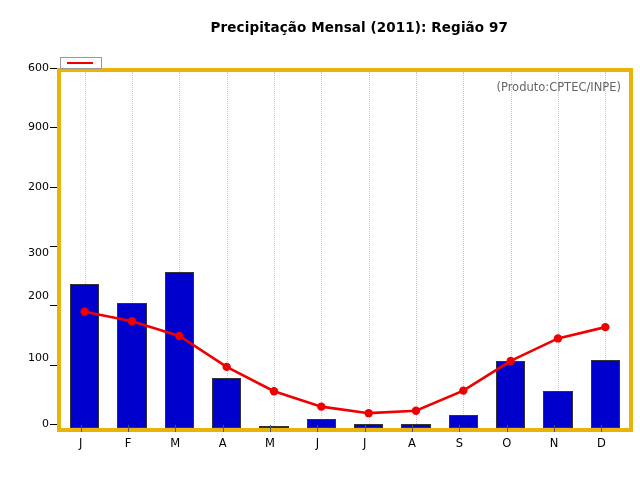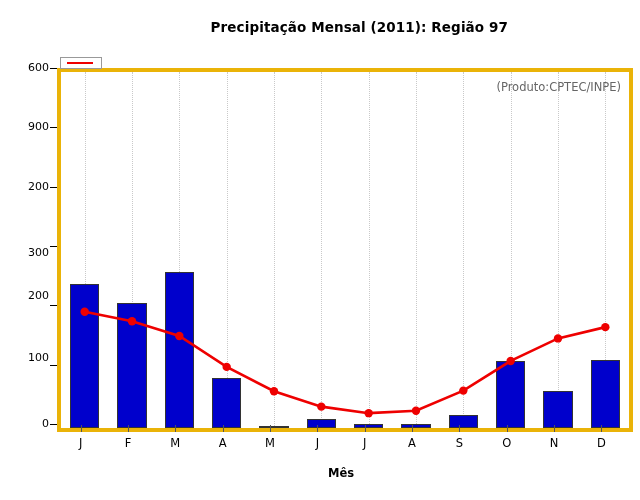--- a/index.html
+++ b/index.html
@@ -281,15 +281,14 @@
       <div class="xtick-mark" style="left: 554px;"></div>
       <div class="xtick-label" style="left: 554px;">N</div>
       <div class="xtick-mark" style="left: 601.333px;"></div>
       <div class="xtick-label" style="left: 601.333px;">D</div>
     </div>
 
   <div id="legend">
     <span id="legend-line" style="border-top-color: rgb(238, 0, 0);"></span>
   </div>
 
-  <div id="xlabel">Mês</div>
 
 </div>
 
 </body></html>

